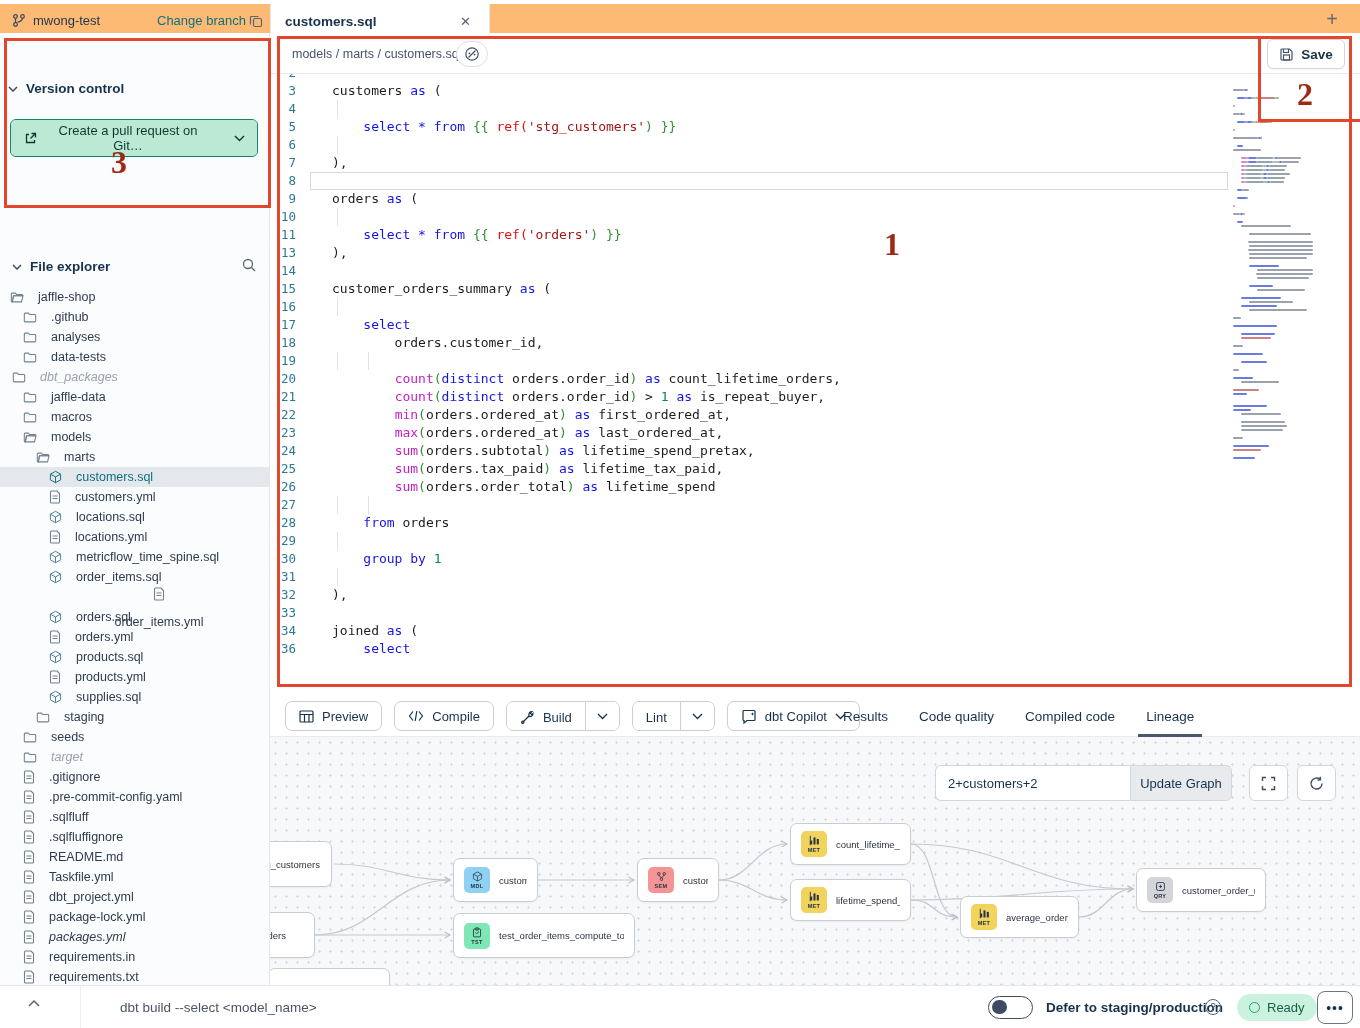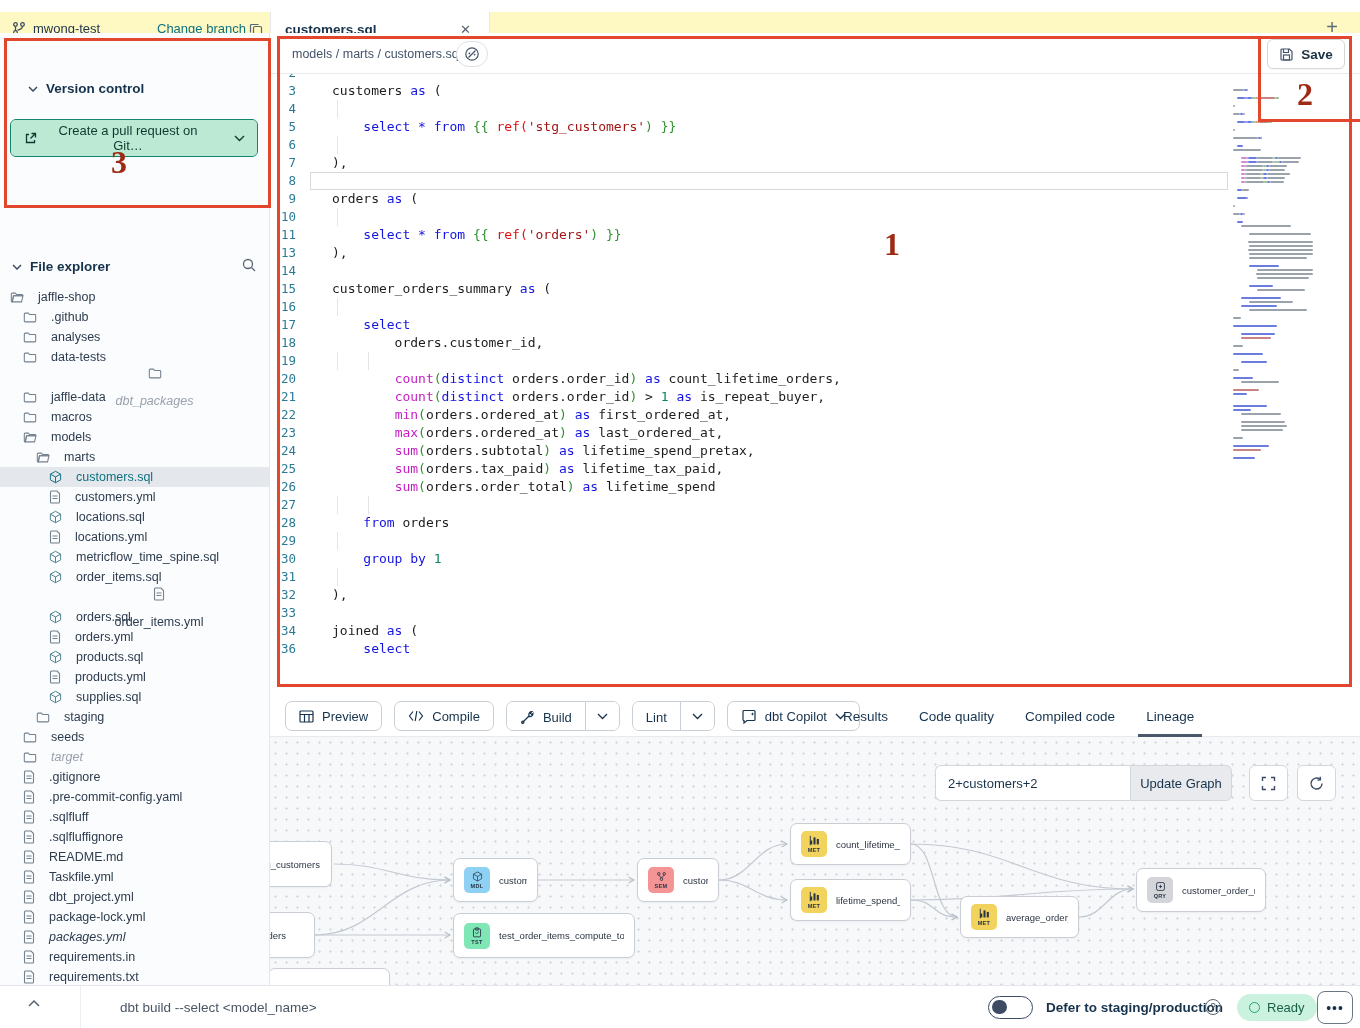--- a/index.html
+++ b/index.html
@@ -1,38 +1,38 @@
 <!DOCTYPE html>
 <html><head>
 <meta charset="utf-8">
 <style>
   * { margin:0; padding:0; box-sizing:border-box; }
   html,body { width:1360px; height:1028px; overflow:hidden; background:#fff;
     font-family:"Liberation Sans", sans-serif; color:#16324c; }
   #stage { position:relative; width:1360px; height:1028px; background:#fff; }
 
   
-  #topbar { position:absolute; left:0; top:12px; width:1360px; height:33px;
-    background:#fef9c3; border-bottom:1px solid #e3e6ea; }
+  #topbar { position:absolute; left:0; top:4px; width:1360px; height:33px;
+    background:#fdba74; border-bottom:1px solid #e3e6ea; }
   .branch-wrap { position:absolute; left:12px; top:0; height:33px; display:flex; align-items:center; gap:7px; }
   .branch-name { font-size:13px; color:#22384e; }
   .change-branch { position:absolute; left:157px; top:0; height:33px; display:flex; align-items:center;
     font-size:13px; color:#0e7180; cursor:pointer; }
   .copy-btn { position:absolute; left:246px; top:7px; width:20px; height:20px; display:flex; align-items:center; justify-content:center; }
   .tab { position:absolute; left:270px; top:0; width:220px; height:34px; background:#fff;
     border-left:1px solid #e3e6ea; border-right:1px solid #e3e6ea; display:flex; align-items:center; padding:0 14px; }
   .tab-title { font-size:13.5px; font-weight:700; color:#16324c; flex:1; }
   .tab-close { font-size:13px; color:#5a6472; padding:2px 4px; }
   .newtab { position:absolute; right:16px; top:2px; font-size:20px; font-weight:300; color:#5f6b79; padding:2px 6px; }
 
   
   #sidebar { position:absolute; left:0; top:33px; width:270px; height:952px; background:#fbfcfd;
     border-right:1px solid #e3e6ea; overflow:hidden; }
   .section-head { display:flex; align-items:center; gap:8px; font-size:13.5px; font-weight:700; color:#16324c; }
-  #vc-head { position:absolute; left:28px; top:48px;justify-content:flex-end; }
+  #vc-head { position:absolute; left:8px; top:48px;justify-content:flex-end; }
   .pr-btn-group { position:absolute; left:10px; top:86px; width:248px; height:38px; display:flex;
     border:1px solid #11866a; border-radius:6px; overflow:hidden; background:#bce9d3; }
   .pr-btn { flex:1; display:flex; align-items:center; gap:9px; padding:0 12px; font-size:13px; color:#0c3a30; background:#bce9d3; border:none; font-family:inherit; }
   .pr-chev { width:36px; display:flex; align-items:center; justify-content:center; border-left:1px solid #11866a; background:#bce9d3; border:none; }
   #fe-head { position:absolute; left:12px; top:226px; }
   #fe-search { position:absolute; right:12px; top:224px; }
   #file-tree { position:absolute; left:0; top:254px; right:0; }
   .tree-row { height:20px; display:flex; align-items:center; gap:14px; font-size:12.5px; color:#2d3c4e; white-space:nowrap; }
   .tree-row .ticon { flex:0 0 auto; display:flex; color:#73808e; }
   .tree-row .cube-c { color:#49808e; }
@@ -214,21 +214,21 @@
           <span>analyses</span>
         </div>
         <div class="tree-row" style="padding-left: 23px;">
           <span class="ticon">
             <svg width="14" height="13" viewBox="0 0 16 14" fill="none" stroke="currentColor" stroke-width="1.2">
               <path d="M1.5 3a1 1 0 0 1 1-1h3.6l1.4 1.6h6a1 1 0 0 1 1 1V11a1 1 0 0 1-1 1h-11a1 1 0 0 1-1-1z"></path>
             </svg>
           </span>
           <span>data-tests</span>
         </div>
-        <div class="tree-row muted" style="padding-left: 40px; flex-direction: column;">
+        <div class="tree-row muted" style="padding-left: 12px;">
           <span class="ticon">
             <svg width="14" height="13" viewBox="0 0 16 14" fill="none" stroke="currentColor" stroke-width="1.2">
               <path d="M1.5 3a1 1 0 0 1 1-1h3.6l1.4 1.6h6a1 1 0 0 1 1 1V11a1 1 0 0 1-1 1h-11a1 1 0 0 1-1-1z"></path>
             </svg>
           </span>
           <span>dbt_packages</span>
         </div>
         <div class="tree-row" style="padding-left: 23px;">
           <span class="ticon">
             <svg width="14" height="13" viewBox="0 0 16 14" fill="none" stroke="currentColor" stroke-width="1.2">

